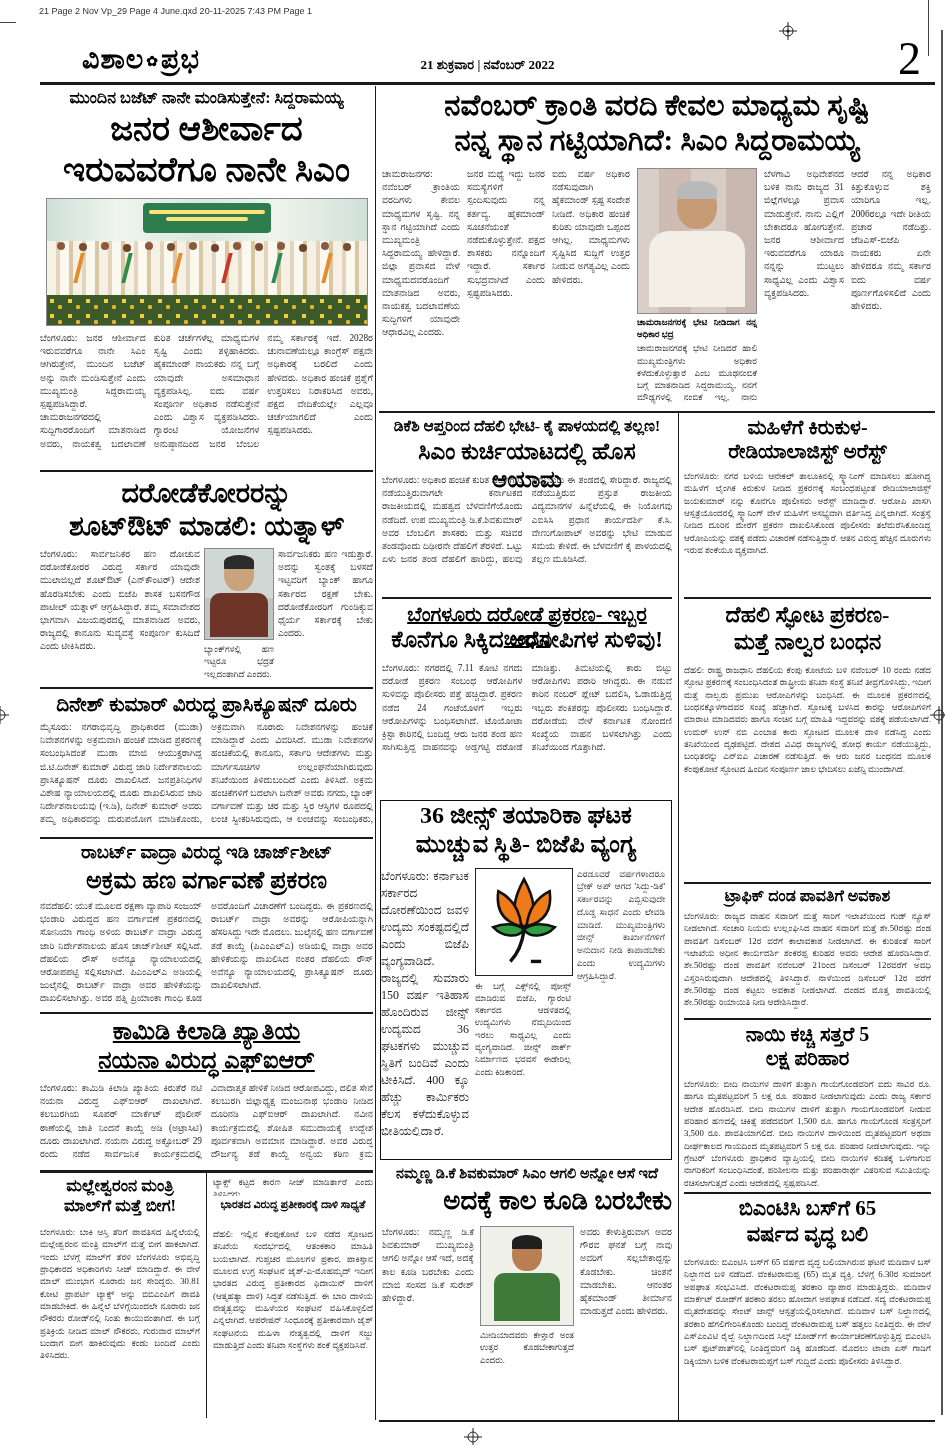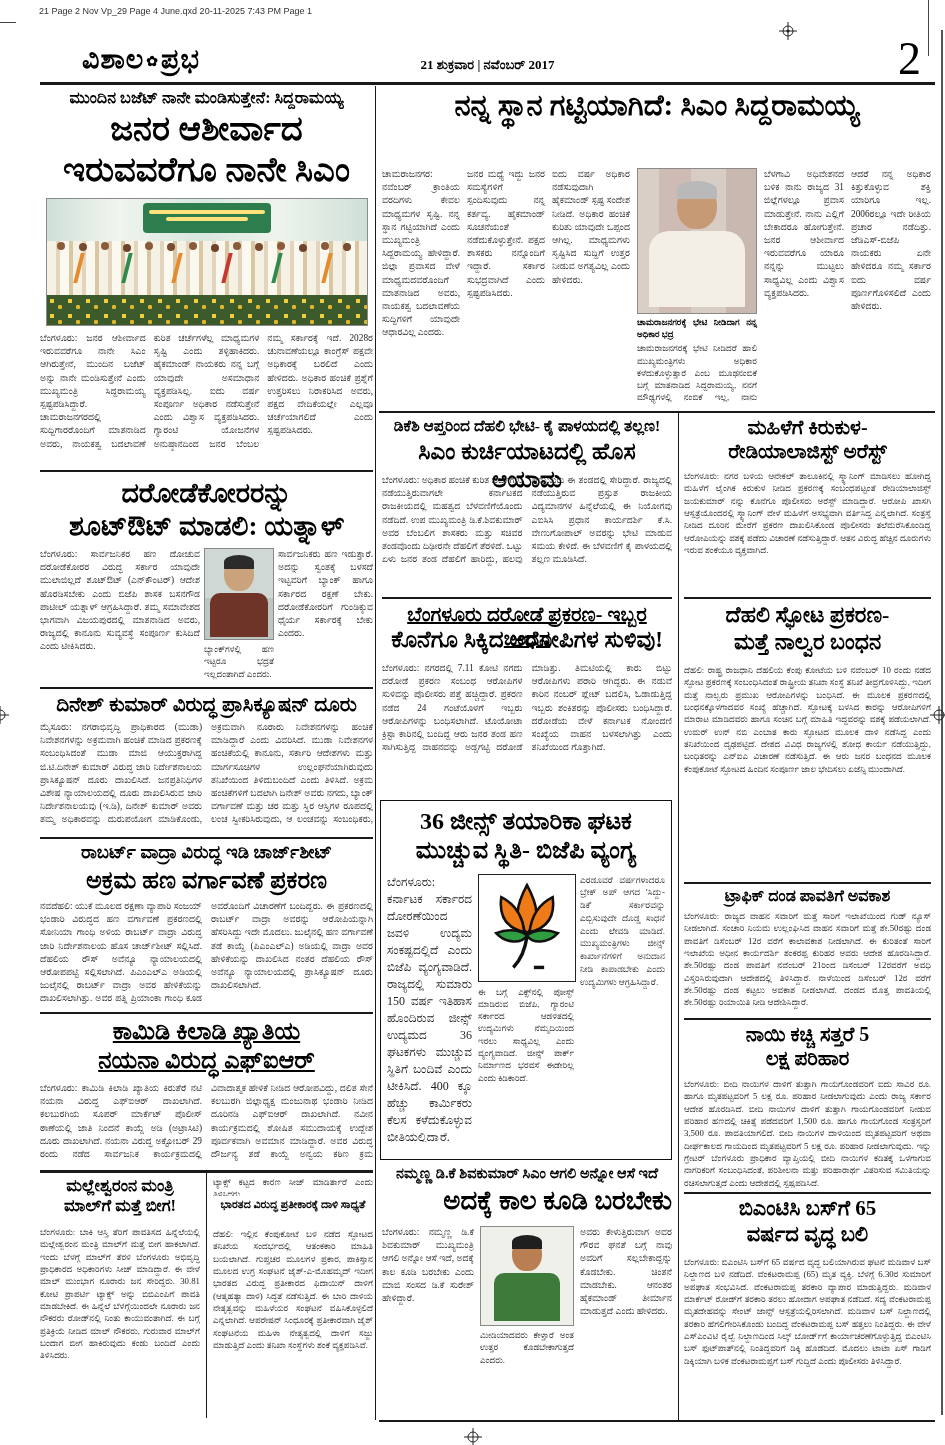--- a/index.html
+++ b/index.html
@@ -68,21 +68,21 @@
     </svg>
   <svg class="regmark" style="left:930px;top:706px;" width="18" height="18" viewBox="0 0 18 18">
       <circle cx="9" cy="9" r="5" fill="none" stroke="#222" stroke-width="1"></circle>
       <line x1="9" y1="0" x2="9" y2="18" stroke="#222" stroke-width="1"></line>
       <line x1="0" y1="9" x2="18" y2="9" stroke="#222" stroke-width="1"></line>
     </svg>
 
   <div class="abs logo" style="left:82px;top:44px;text-align:center;">
     <span>ವಿಶಾಲ</span><span class="orn">✿</span><span>ಪ್ರಭ</span>
   </div>
-  <div class="abs dateline" style="left:40px;top:57px;width:895px;">21 ಶುಕ್ರವಾರ | ನವೆಂಬರ್ 2017</div>
+  <div class="abs dateline" style="left:40px;top:57px;width:895px;">21 ಶುಕ್ರವಾರ | ನವೆಂಬರ್ 2022</div>
   <div class="abs pagenum" style="left:898px;top:36px;">2</div>
   <div class="abs rule-h thick" style="left:40px;top:82px;width:895px;"></div>
 
   <div class="abs rule-v" style="left:375px;top:86px;height:1334px;"></div>
   <div class="abs rule-v" style="left:678px;top:412px;height:1008px;"></div>
   <div class="abs rule-v" style="left:206px;top:1172px;height:246px;"></div>
 
   <div class="abs kicker" style="left:40px;top:88px;width:333px;font-size:16px;">ಮುಂದಿನ ಬಜೆಟ್ ನಾನೇ ಮಂಡಿಸುತ್ತೇನೆ: ಸಿದ್ದರಾಮಯ್ಯ</div>
   <div class="abs headline" style="left:40px;top:108px;width:333px;font-size:34px;">
     <div>ಜನರ ಆಶೀರ್ವಾದ</div>
@@ -148,20 +148,21 @@
     <div>ಮಲ್ಲೇಶ್ವರಂನ ಮಂತ್ರಿ</div>
     <div>ಮಾಲ್‌ಗೆ ಮತ್ತೆ ಬೀಗ!</div>
   </div>
   <div class="abs body-txt body-sm" style="left:40px;top:1226px;width:160px;height:192px;">ಬೆಂಗಳೂರು: ಬಾಕಿ ಆಸ್ತಿ ತೆರಿಗೆ ಪಾವತಿಸದ ಹಿನ್ನೆಲೆಯಲ್ಲಿ ಮಲ್ಲೇಶ್ವರಂನ ಮಂತ್ರಿ ಮಾಲ್‌ಗೆ ಮತ್ತೆ ಬೀಗ ಹಾಕಲಾಗಿದೆ. ಇಂದು ಬೆಳಗ್ಗೆ ಮಾಲ್‌ಗೆ ತೆರಳಿ ಬೆಂಗಳೂರು ಅಭಿವೃದ್ಧಿ ಪ್ರಾಧಿಕಾರದ ಅಧಿಕಾರಿಗಳು ಸೀಜ್ ಮಾಡಿದ್ದಾರೆ. ಈ ವೇಳೆ ಮಾಲ್ ಮುಂಭಾಗ ನೂರಾರು ಜನ ಸೇರಿದ್ದರು. 30.81 ಕೋಟಿ ಪ್ರಾಪರ್ಟಿ ಟ್ಯಾಕ್ಸ್ ಅನ್ನು ಬಿಬಿಎಂಪಿಗೆ ಪಾವತಿ ಮಾಡಬೇಕಿದೆ. ಈ ಹಿನ್ನೆಲೆ ಬೆಳಗ್ಗೆಯಿಂದಲೇ ನೂರಾರು ಜನ ನೌಕರರು ರೋಡ್‌ನಲ್ಲಿ ನಿಂತು ಕಾಯುವಂತಾಗಿದೆ. ಈ ಬಗ್ಗೆ ಪ್ರತಿಕ್ರಿಯೆ ನೀಡಿದ ಮಾಲ್ ನೌಕರರು, ಗುರುವಾರ ಮಾಲ್‌ಗೆ ಬಂದಾಗ ಬೀಗ ಹಾಕಿರುವುದು ಕಂಡು ಬಂದಿದೆ ಎಂದು ತಿಳಿಸಿದರು.</div>
 
   <div class="abs body-txt body-sm" style="left:213px;top:1176px;width:160px;height:20px;">ಟ್ಯಾಕ್ಸ್ ಕಟ್ಟದ ಕಾರಣ ಸೀಜ್ ಮಾಡಿರ್ತಾರೆ ಎಂದು ತಿಳಿಸಿದರು.</div>
   <div class="abs subhead" style="left:213px;top:1198px;width:160px;font-size:11px;">ಭಾರತದ ವಿರುದ್ಧ ಪ್ರತೀಕಾರಕ್ಕೆ ದಾಳಿ ಸಾಧ್ಯತೆ</div>
   <div class="abs body-txt body-sm" style="left:213px;top:1228px;width:160px;height:190px;">ದೆಹಲಿ: ಇಲ್ಲಿನ ಕೆಂಪುಕೋಟೆ ಬಳಿ ನಡೆದ ಸ್ಫೋಟದ ತನಿಖೆಯ ಸಂದರ್ಭದಲ್ಲಿ ಆತಂಕಕಾರಿ ಮಾಹಿತಿ ಬಯಲಾಗಿದೆ. ಗುಪ್ತಚರ ಮೂಲಗಳ ಪ್ರಕಾರ, ಪಾಕಿಸ್ತಾನ ಮೂಲದ ಉಗ್ರ ಸಂಘಟನೆ ಜೈಶ್-ಎ-ಮೊಹಮ್ಮದ್ ಇದೀಗ ಭಾರತದ ವಿರುದ್ಧ ಪ್ರತೀಕಾರದ ಫಿದಾಯಿನ್ ದಾಳಿಗೆ (ಆತ್ಮಹತ್ಯಾ ದಾಳಿ) ಸಿದ್ಧತೆ ನಡೆಸುತ್ತಿದೆ. ಈ ಬಾರಿ ದಾಳಿಯ ನೇತೃತ್ವವನ್ನು ಮಹಿಳೆಯರ ಸಂಘಟನೆ ವಹಿಸಿಕೊಳ್ಳಲಿದೆ ಎನ್ನಲಾಗಿದೆ. ಆಪರೇಷನ್ ಸಿಂಧೂರಕ್ಕೆ ಪ್ರತೀಕಾರವಾಗಿ ಜೈಶ್ ಸಂಘಟನೆಯ ಮಹಿಳಾ ನೇತೃತ್ವದಲ್ಲಿ ದಾಳಿಗೆ ಸಜ್ಜು ಮಾಡುತ್ತಿದೆ ಎಂದು ತನಿಖಾ ಸಂಸ್ಥೆಗಳು ಶಂಕೆ ವ್ಯಕ್ತಪಡಿಸಿವೆ.</div>
 
   <div class="abs headline" style="left:379px;top:88px;width:556px;font-size:29px;">
+    <div>ನವೆಂಬರ್ ಕ್ರಾಂತಿ ವರದಿ ಕೇವಲ ಮಾಧ್ಯಮ ಸೃಷ್ಟಿ</div>
     <div>ನನ್ನ ಸ್ಥಾನ ಗಟ್ಟಿಯಾಗಿದೆ: ಸಿಎಂ ಸಿದ್ದರಾಮಯ್ಯ</div>
   </div>
   <div class="abs flexrow" style="left:382px;top:168px;width:553px;height:240px;gap:7px;">
     <div class="body-txt" style="width:78px;height:240px;">ಚಾಮರಾಜನಗರ: ನವೆಂಬರ್ ಕ್ರಾಂತಿಯ ವರದಿಗಳು ಕೇವಲ ಮಾಧ್ಯಮಗಳ ಸೃಷ್ಟಿ. ನನ್ನ ಸ್ಥಾನ ಗಟ್ಟಿಯಾಗಿದೆ ಎಂದು ಮುಖ್ಯಮಂತ್ರಿ ಸಿದ್ದರಾಮಯ್ಯ ಹೇಳಿದ್ದಾರೆ. ಜಿಲ್ಲಾ ಪ್ರವಾಸದ ವೇಳೆ ಮಾಧ್ಯಮದವರೊಂದಿಗೆ ಮಾತನಾಡಿದ ಅವರು, ನಾಯಕತ್ವ ಬದಲಾವಣೆಯ ಸುದ್ದಿಗಳಿಗೆ ಯಾವುದೇ ಆಧಾರವಿಲ್ಲ ಎಂದರು.</div>
     <div class="body-txt" style="width:78px;height:240px;">ಜನರ ಮಧ್ಯೆ ಇದ್ದು ಜನರ ಸಮಸ್ಯೆಗಳಿಗೆ ಸ್ಪಂದಿಸುವುದು ನನ್ನ ಕರ್ತವ್ಯ. ಹೈಕಮಾಂಡ್ ಸೂಚನೆಯಂತೆ ನಡೆದುಕೊಳ್ಳುತ್ತೇನೆ. ಪಕ್ಷದ ಶಾಸಕರು ನನ್ನೊಂದಿಗೆ ಇದ್ದಾರೆ. ಸರ್ಕಾರ ಸುಭದ್ರವಾಗಿದೆ ಎಂದು ಸ್ಪಷ್ಟಪಡಿಸಿದರು.</div>
     <div class="body-txt" style="width:78px;height:240px;">ಐದು ವರ್ಷ ಅಧಿಕಾರ ನಡೆಸುವುದಾಗಿ ಹೈಕಮಾಂಡ್ ಸ್ಪಷ್ಟ ಸಂದೇಶ ನೀಡಿದೆ. ಅಧಿಕಾರ ಹಂಚಿಕೆ ಕುರಿತು ಯಾವುದೇ ಒಪ್ಪಂದ ಆಗಿಲ್ಲ. ಮಾಧ್ಯಮಗಳು ಸೃಷ್ಟಿಸಿದ ಸುದ್ದಿಗೆ ಉತ್ತರ ನೀಡುವ ಅಗತ್ಯವಿಲ್ಲ ಎಂದು ಹೇಳಿದರು.</div>
     <div style="width:120px;">
       <div class="photo" style="width:120px;height:146px;background:linear-gradient(90deg,#d9cfc6 0 18%,#cdbbb4 18% 45%,#d8cdc5 45% 75%,#c9b8b0 75%);">
         <div class="p-head" style="width:40px;height:46px;background:#c59a74;margin-top:14px;">
             <div class="p-hair" style="background:#b9b9b9;"></div>
@@ -178,21 +179,21 @@
 
   <div class="abs kicker" style="left:382px;top:417px;width:290px;font-size:15.5px;">ಡಿಕೆಶಿ ಆಪ್ತರಿಂದ ದೆಹಲಿ ಭೇಟಿ- ಕೈ ಪಾಳಯದಲ್ಲಿ ತಲ್ಲಣ!</div>
   <div class="abs headline" style="left:382px;top:438px;width:290px;font-size:23px;">ಸಿಎಂ ಕುರ್ಚಿಯಾಟದಲ್ಲಿ ಹೊಸ ಆಯಾಮ</div>
   <div class="abs body-txt cols2" style="left:382px;top:474px;width:290px;height:120px;">ಬೆಂಗಳೂರು: ಅಧಿಕಾರ ಹಂಚಿಕೆ ಕುರಿತ ಚರ್ಚೆಗಳು ನಡೆಯುತ್ತಿರುವಾಗಲೇ ಕರ್ನಾಟಕದ ರಾಜಕೀಯದಲ್ಲಿ ಮಹತ್ವದ ಬೆಳವಣಿಗೆಯೊಂದು ನಡೆದಿದೆ. ಉಪ ಮುಖ್ಯಮಂತ್ರಿ ಡಿ.ಕೆ.ಶಿವಕುಮಾರ್ ಅವರ ಬೆಂಬಲಿಗ ಶಾಸಕರು ಮತ್ತು ಸಚಿವರ ತಂಡವೊಂದು ದಿಢೀರನೇ ದೆಹಲಿಗೆ ತೆರಳಿದೆ. ಒಟ್ಟು ಏಳು ಜನರ ತಂಡ ದೆಹಲಿಗೆ ಹಾರಿದ್ದು, ಹಲವು ಪ್ರಮುಖರು ಈ ತಂಡದಲ್ಲಿ ಸೇರಿದ್ದಾರೆ. ರಾಜ್ಯದಲ್ಲಿ ನಡೆಯುತ್ತಿರುವ ಪ್ರಸ್ತುತ ರಾಜಕೀಯ ವಿದ್ಯಮಾನಗಳ ಹಿನ್ನೆಲೆಯಲ್ಲಿ ಈ ನಿಯೋಗವು ಎಐಸಿಸಿ ಪ್ರಧಾನ ಕಾರ್ಯದರ್ಶಿ ಕೆ.ಸಿ. ವೇಣುಗೋಪಾಲ್ ಅವರನ್ನು ಭೇಟಿ ಮಾಡುವ ಸಮಯ ಕೇಳಿದೆ. ಈ ಬೆಳವಣಿಗೆ ಕೈ ಪಾಳಯದಲ್ಲಿ ತಲ್ಲಣ ಮೂಡಿಸಿದೆ.</div>
   <div class="abs rule-h" style="left:382px;top:597px;width:290px;"></div>
 
   <div class="abs kicker" style="left:382px;top:602px;width:290px;font-size:20px;text-decoration:underline;">ಬೆಂಗಳೂರು ದರೋಡೆ ಪ್ರಕರಣ- ಇಬ್ಬರ ಬಂಧನ</div>
   <div class="abs headline" style="left:382px;top:626px;width:290px;font-size:23px;">ಕೊನೆಗೂ ಸಿಕ್ಕಿದ ಆರೋಪಿಗಳ ಸುಳಿವು!</div>
   <div class="abs body-txt cols2" style="left:382px;top:662px;width:290px;height:132px;">ಬೆಂಗಳೂರು: ನಗರದಲ್ಲಿ 7.11 ಕೋಟಿ ನಗದು ದರೋಡೆ ಪ್ರಕರಣ ಸಂಬಂಧ ಆರೋಪಿಗಳ ಸುಳಿವನ್ನು ಪೊಲೀಸರು ಪತ್ತೆ ಹಚ್ಚಿದ್ದಾರೆ. ಪ್ರಕರಣ ನಡೆದ 24 ಗಂಟೆಯೊಳಗೆ ಇಬ್ಬರು ಆರೋಪಿಗಳನ್ನು ಬಂಧಿಸಲಾಗಿದೆ. ಟೊಯೋಟಾ ಕ್ರಿಸ್ಟಾ ಕಾರಿನಲ್ಲಿ ಬಂದಿದ್ದ ಆರು ಜನರ ತಂಡ ಹಣ ಸಾಗಿಸುತ್ತಿದ್ದ ವಾಹನವನ್ನು ಅಡ್ಡಗಟ್ಟಿ ದರೋಡೆ ಮಾಡಿತ್ತು. ತಿಮಟಿಯಲ್ಲಿ ಕಾರು ಬಿಟ್ಟು ಆರೋಪಿಗಳು ಪರಾರಿ ಆಗಿದ್ದರು. ಈ ನಡುವೆ ಕಾರಿನ ನಂಬರ್ ಪ್ಲೇಟ್ ಬದಲಿಸಿ, ಓಡಾಡುತ್ತಿದ್ದ ಇಬ್ಬರು ಶಂಕಿತರನ್ನು ಪೊಲೀಸರು ಬಂಧಿಸಿದ್ದಾರೆ. ದರೋಡೆಯ ವೇಳೆ ಕರ್ನಾಟಕ ನೋಂದಣಿ ಸಂಖ್ಯೆಯ ವಾಹನ ಬಳಸಲಾಗಿತ್ತು ಎಂದು ತನಿಖೆಯಿಂದ ಗೊತ್ತಾಗಿದೆ.</div>
 
-  <div class="abs boxed" style="left:380px;top:800px;width:292px;height:360px;padding:6px;">
+  <div class="abs boxed" style="left:380px;top:800px;width:292px;height:360px;">
     <div class="headline" style="font-size:24px;">
       <div>36 ಜೀನ್ಸ್ ತಯಾರಿಕಾ ಘಟಕ</div>
       <div>ಮುಚ್ಚುವ ಸ್ಥಿತಿ- ಬಿಜೆಪಿ ವ್ಯಂಗ್ಯ</div>
     </div>
     <div class="flexrow" style="margin-top:8px;gap:6px;height:268px;">
       <div class="body-txt" style="width:88px;height:268px;font-size:12px;">ಬೆಂಗಳೂರು: ಕರ್ನಾಟಕ ಸರ್ಕಾರದ ದೋರಣೆಯಿಂದ ಜವಳಿ ಉದ್ಯಮ ಸಂಕಷ್ಟದಲ್ಲಿದೆ ಎಂದು ಬಿಜೆಪಿ ವ್ಯಂಗ್ಯವಾಡಿದೆ. ರಾಜ್ಯದಲ್ಲಿ ಸುಮಾರು 150 ವರ್ಷ ಇತಿಹಾಸ ಹೊಂದಿರುವ ಜೀನ್ಸ್ ಉದ್ಯಮದ 36 ಘಟಕಗಳು ಮುಚ್ಚುವ ಸ್ಥಿತಿಗೆ ಬಂದಿವೆ ಎಂದು ಟೀಕಿಸಿದೆ. 400 ಕ್ಕೂ ಹೆಚ್ಚು ಕಾರ್ಮಿಕರು ಕೆಲಸ ಕಳೆದುಕೊಳ್ಳುವ ಭೀತಿಯಲ್ಲಿದ್ದಾರೆ.</div>
       <div style="width:96px;">
         <div class="lotus-frame" style="width:96px;height:106px;">
           <svg width="86" height="96" viewBox="0 0 100 112">
             <path d="M50 6 C37 30 34 48 50 62 C66 48 63 30 50 6 Z" fill="#EE7A18" stroke="#111" stroke-width="3"></path>

